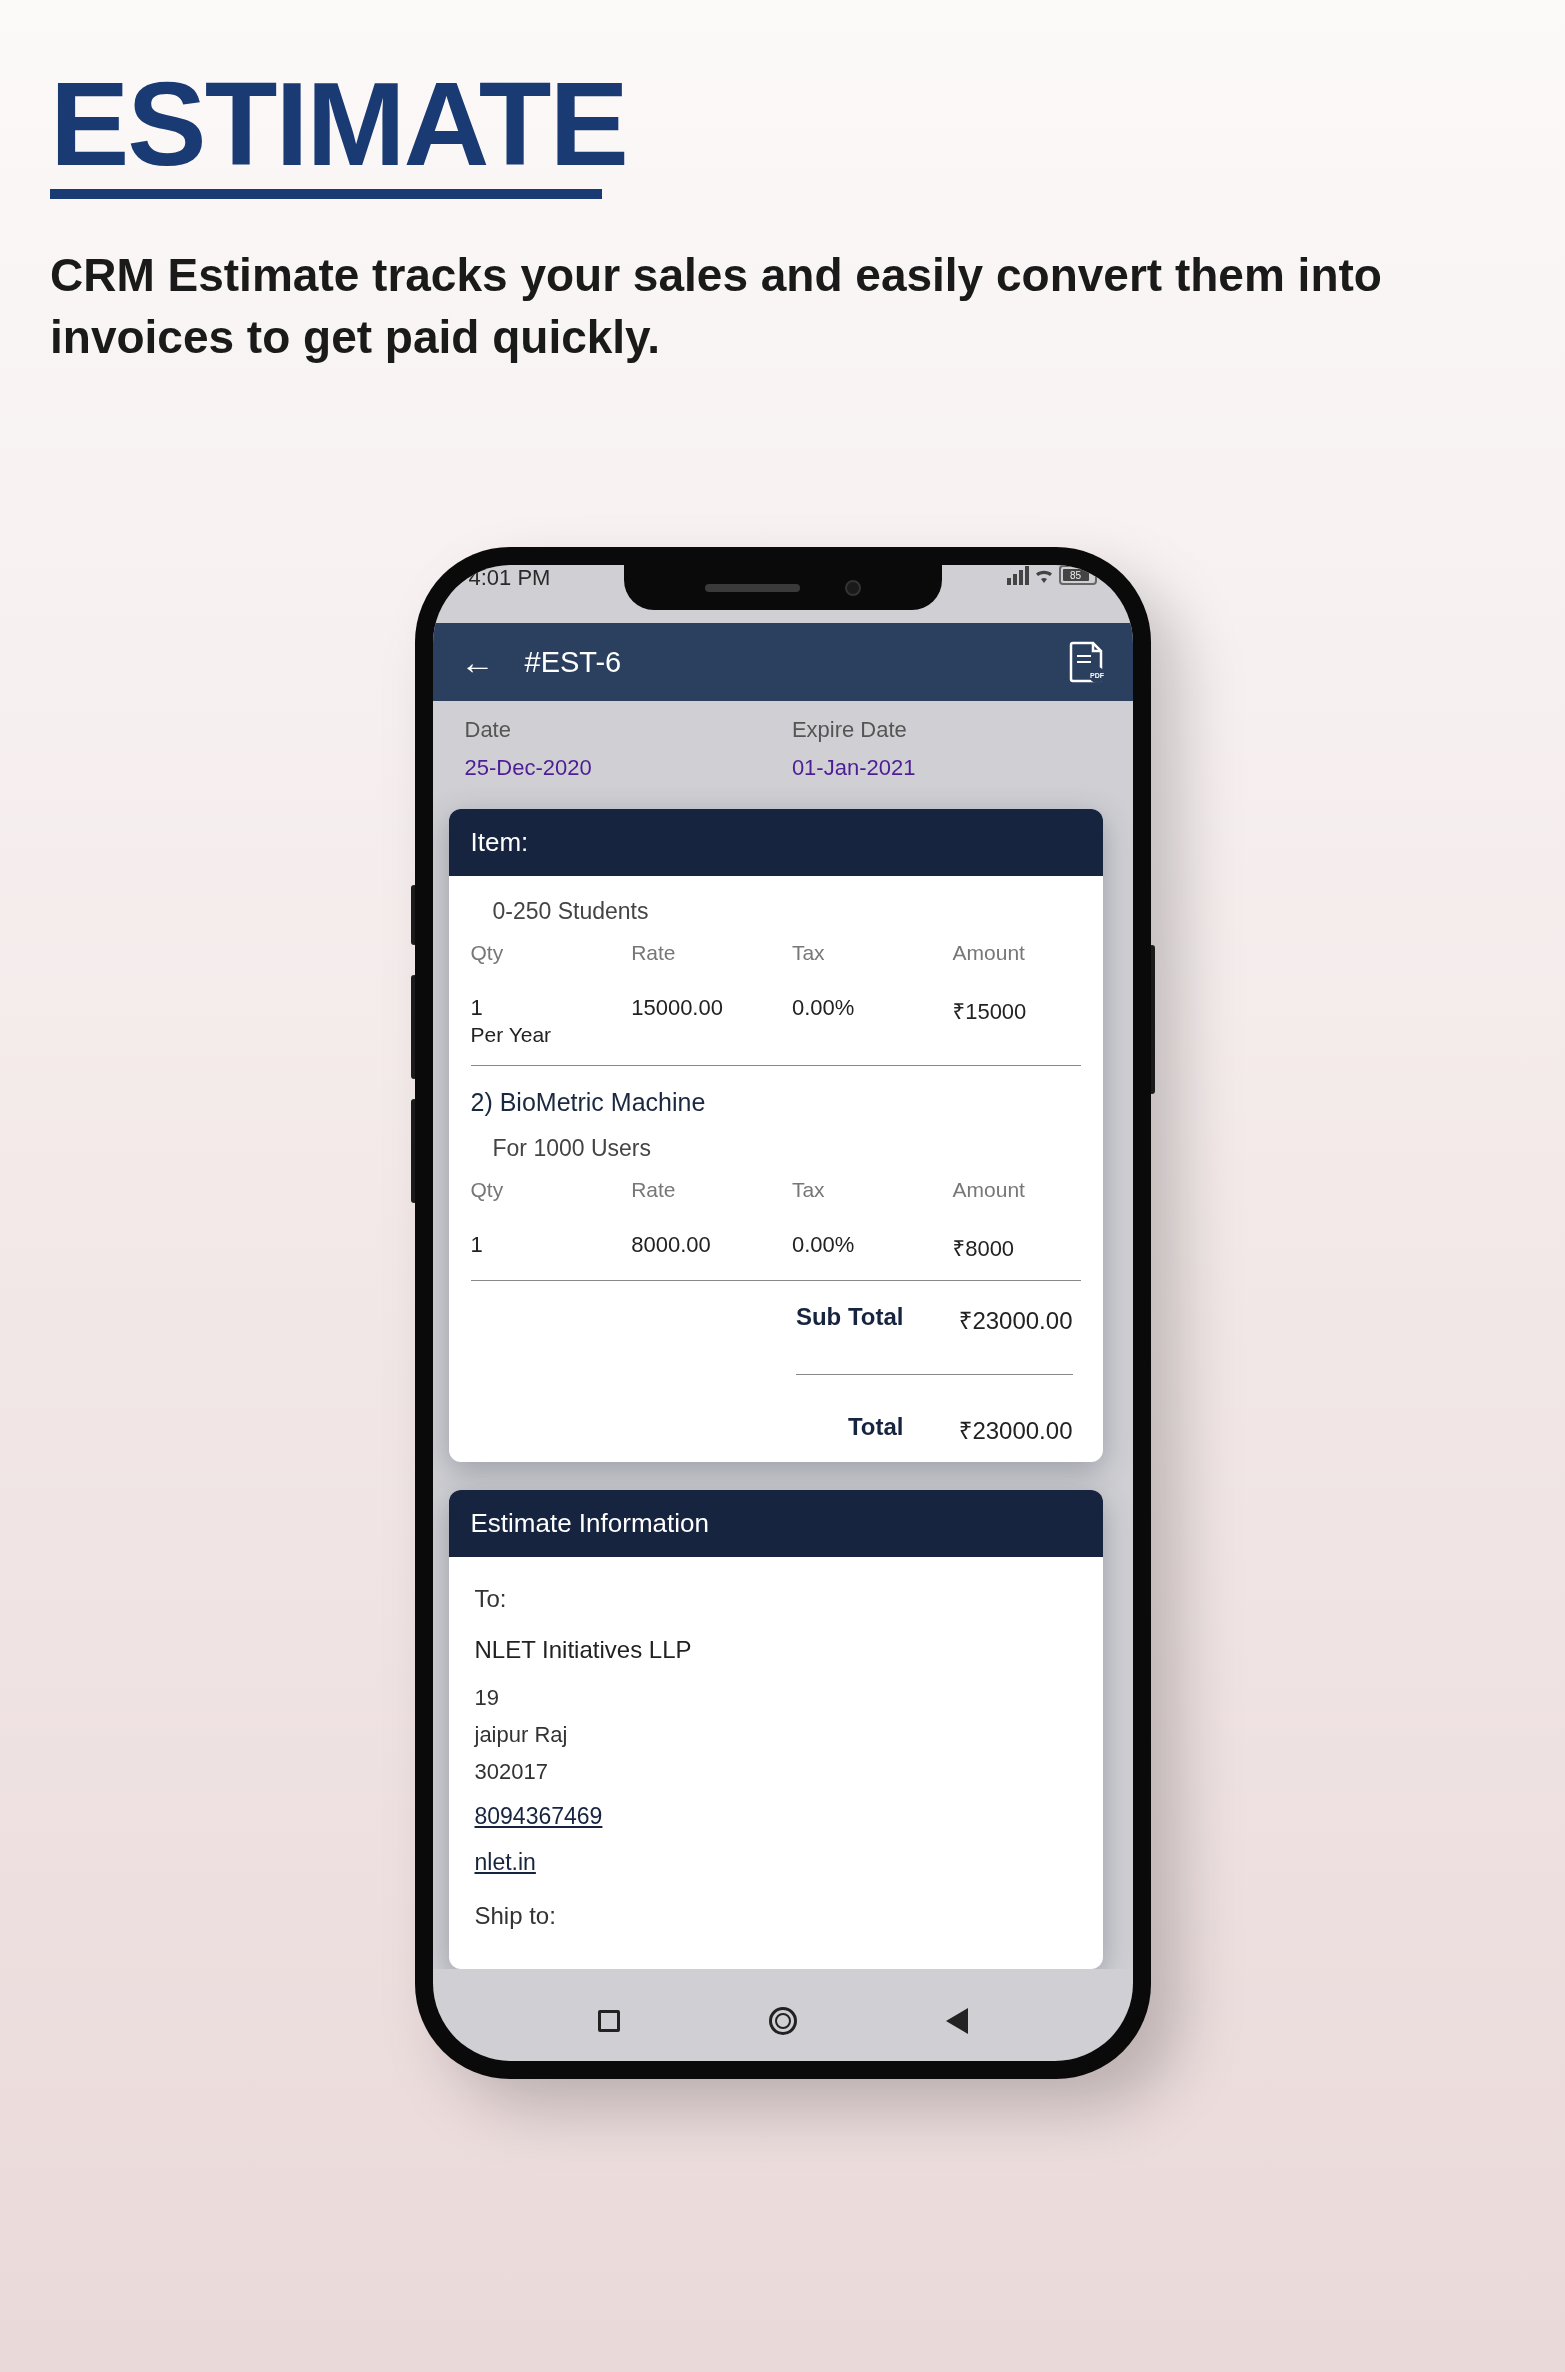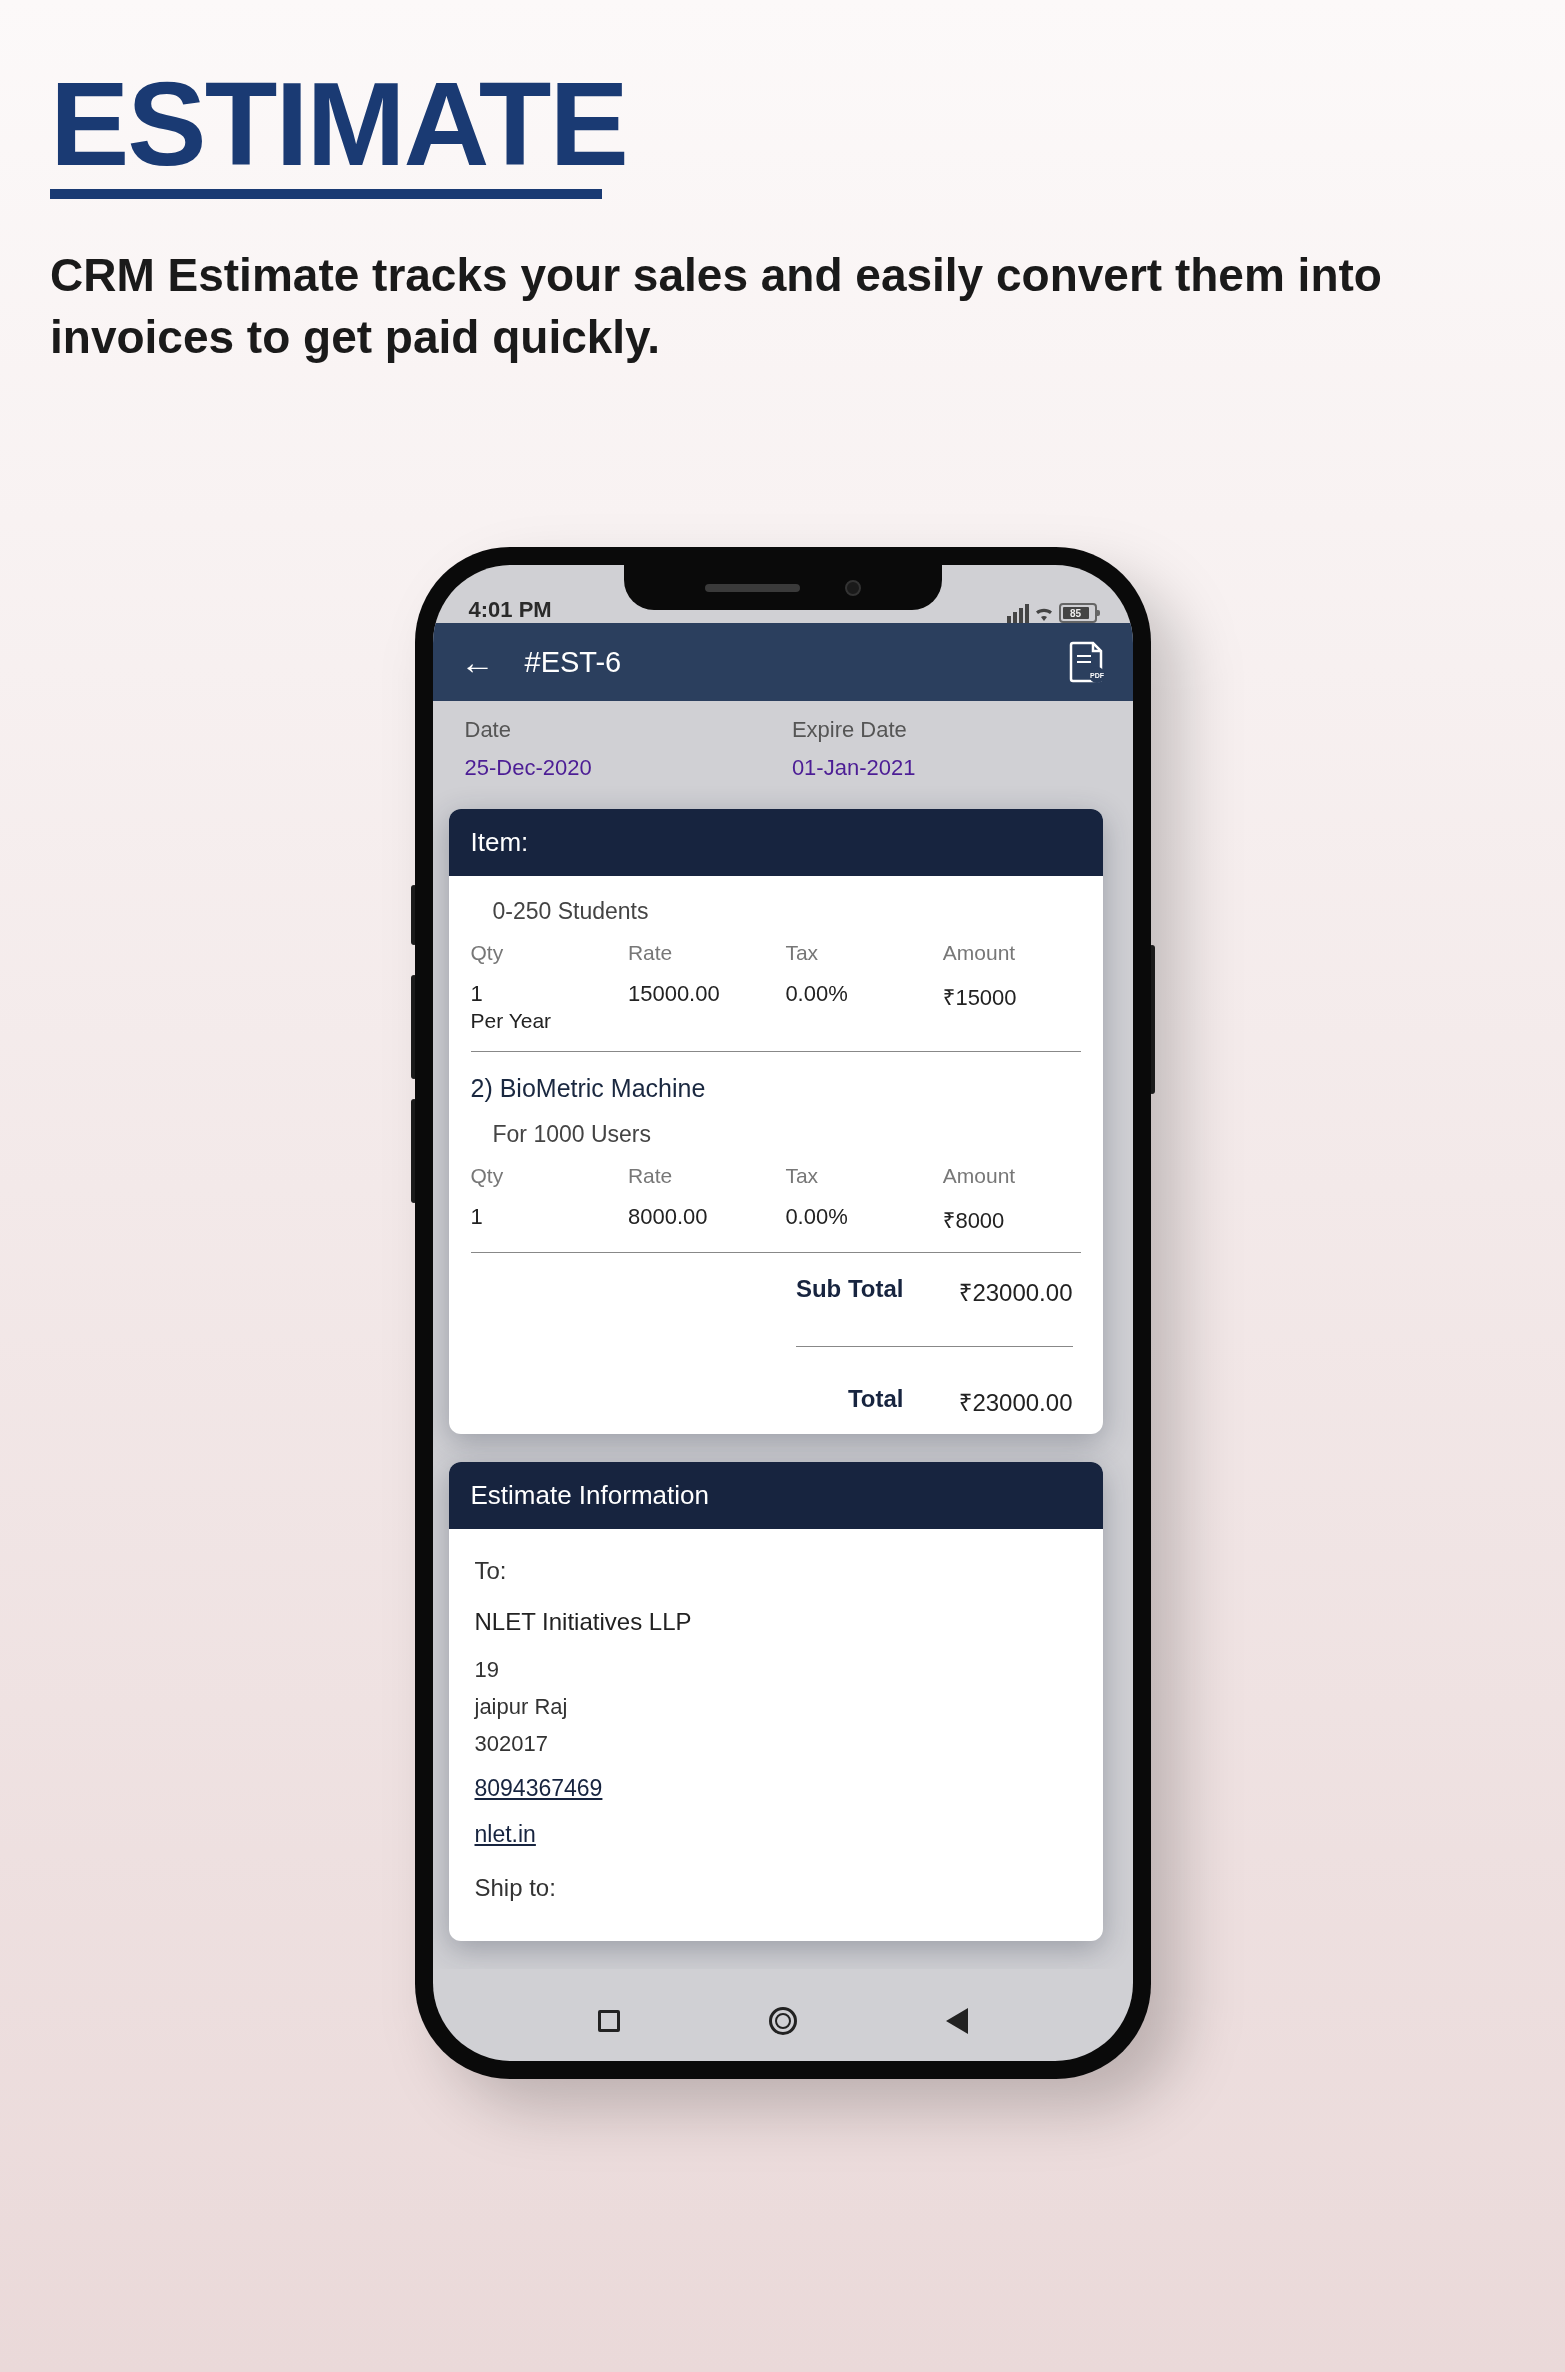--- a/index.html
+++ b/index.html
@@ -7,21 +7,21 @@
 .hero-title{position:absolute;left:50px;top:55px;font-size:119px;font-weight:800;color:#1a3a73;letter-spacing:-2px;font-style:normal}
 .hero-underline{position:absolute;left:50px;top:189px;width:552px;height:10px;background:#1a3a73}
 .hero-desc{position:absolute;left:50px;top:244px;font-size:46px;font-weight:600;color:#1a1a1a;line-height:1.35;max-width:1463px}
 .phone-wrap{position:absolute;left:50%;top:547px;transform:translateX(-50%);width:736px;height:1532px}
 .phone-shadow{position:absolute;left:30px;top:30px;width:736px;height:1532px;border-radius:95px;background:rgba(0,0,0,.2);filter:blur(30px)}
 .phone{position:absolute;left:0;top:0;width:736px;height:1532px;border-radius:95px;background:#0a0a0a;padding:18px}
 .phone-inner{width:100%;height:100%;border-radius:78px;background:#d0d0d4;overflow:hidden;position:relative}
 .notch{position:absolute;top:0;left:50%;transform:translateX(-50%);width:318px;height:45px;background:#0a0a0a;border-radius:0 0 30px 30px;z-index:10;display:flex;align-items:center;justify-content:center;gap:45px}
 .notch-speaker{width:95px;height:8px;background:#3a3a3a;border-radius:5px}
 .notch-cam{width:16px;height:16px;background:#1a1a1a;border-radius:50%;border:2px solid #333}
-.status-bar{height:58px;display:flex;align-items:flex-end;justify-content:space-between;padding:0 36px 0 36px;font-size:22px;font-weight:700;color:#2a2a2a}
+.status-bar{height:58px;display:flex;align-items:flex-start;justify-content:space-between;padding:0 36px 0 36px;font-size:22px;font-weight:400;color:#2a2a2a}
 .status-right{display:flex;align-items:center;gap:4px}
 .sig{display:flex;align-items:flex-end;gap:2px}
 .sig span{width:4px;background:#444}
 .sig span:nth-child(1){height:7px}.sig span:nth-child(2){height:11px}.sig span:nth-child(3){height:15px}.sig span:nth-child(4){height:19px}
 .batt{width:38px;height:20px;border:2px solid #666;border-radius:4px;position:relative;display:flex;align-items:center;padding:2px}
 .batt::after{content:'';position:absolute;right:-5px;top:5px;width:3px;height:6px;background:#666;border-radius:0 2px 2px 0}
 .batt-fill{width:26px;height:100%;background:#444;border-radius:1px;font-size:10px;color:#eee;display:flex;align-items:center;justify-content:center}
 .app-header{height:78px;background:#2b3f5e;display:flex;align-items:center;padding:0 28px;gap:30px;color:#fff}
 .back-icon{font-size:34px;font-weight:300}
 .app-title{font-size:29px;font-weight:400;flex:1}
@@ -31,21 +31,21 @@
 .date-col{flex:1}
 .date-col.right{flex:0.9}
 .date-label{font-size:22px;color:#555;margin-bottom:12px}
 .date-val{font-size:22px;color:#4c1d95;font-weight:500}
 .card{background:#fff;border-radius:12px;margin:0 6px 28px 6px;overflow:hidden;box-shadow:0 8px 30px rgba(30,40,60,.3)}
 .card-header{background:#17243f;color:#fff;padding:18px 22px;font-size:26px;font-weight:500}
 .card-body{padding:22px 22px 16px 22px}
 .item-block{margin-bottom:10px}
 .item-title{font-size:25px;color:#1a2840;font-weight:500;margin-bottom:18px}
 .item-sub{font-size:23px;color:#444;margin-left:22px;margin-bottom:16px}
-.item-grid{display:grid;grid-template-columns:1.1fr 1.1fr 1.1fr 1fr;gap:6px;font-size:22px}
+.item-grid{display:grid;grid-template-columns:1.1fr 1.1fr 1.1fr 1fr;gap:20px;font-size:22px}
 .ig-label{color:#777;font-size:21px}
 .ig-val{color:#222;font-weight:500;margin-top:10px}
 .ig-unit{color:#222;font-size:21px;margin-top:2px}
 .divider{height:1px;background:#888;margin:18px 0 22px 0}
 .totals{display:grid;grid-template-columns:1fr auto auto;gap:30px;font-size:24px;padding-right:8px}
 .tot-label{grid-column:2;color:#17243f;font-weight:600;text-align:right}
 .tot-val{grid-column:3;color:#222;font-weight:500;text-align:right;min-width:139px}
 .tot-div{grid-column:2/4;height:1px;background:#888;margin:8px 0}
 .info-body{padding:22px 26px;font-size:24px;color:#222;line-height:1.7}
 .info-label{color:#333;margin-bottom:10px}

